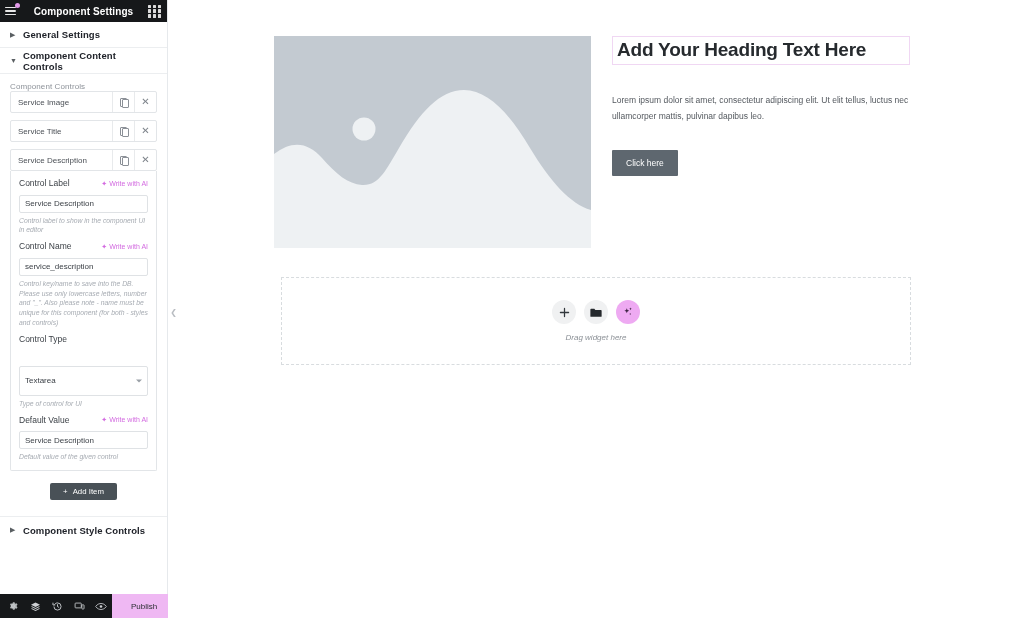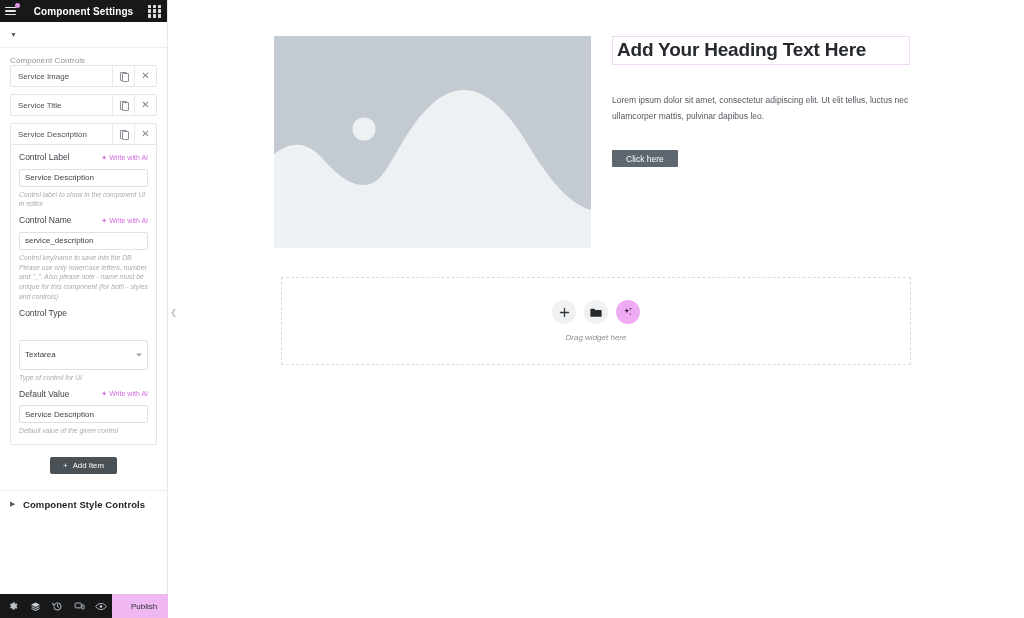--- a/index.html
+++ b/index.html
@@ -214,21 +214,21 @@
     font-family: "Liberation Sans", sans-serif;
   }
   .hero-p {
     margin: 28px 0 0 0; font-size: 8.5px; color: #54595f;
     line-height: 1.85; max-width: 322px;
   }
   .click-btn {
     margin-top: 26px;
     background: #5e676f; color: #fff;
     border: none; border-radius: 1px;
-    height: 17px; padding: 0 14px;
+    height: 26px; padding: 0 14px;
     font-size: 8.5px; cursor: pointer;
     font-family: "Liberation Sans", sans-serif;
   }
 
   .drop-zone {
     position: absolute; left: 113px; top: 277px;
     width: 630px; height: 88px;
     border: 1px dashed #d8dcdf;
     display: flex; flex-direction: column;
     align-items: center; justify-content: center;
@@ -269,23 +269,28 @@
           <span></span>
           <span></span>
         <span></span>
           <span></span>
           <span></span>
       </div>
     </div>
 
     <div class="panel-body">
 
+      <div class="section-head">
+        <span class="caret">▶</span>
+        <span class="st">General Settings</span>
+      </div>
 
       <div class="section-head">
         <span class="caret">▼</span>
+        <span class="st">Component Content Controls</span>
       </div>
 
       <div class="content-area">
         <div class="field-label-plain">Component Controls</div>
 
         <div class="rep-row">
           <div class="rep-title">Service Image</div>
           <div class="rep-act">
               <span class="ic-copy"></span>
             </div>

